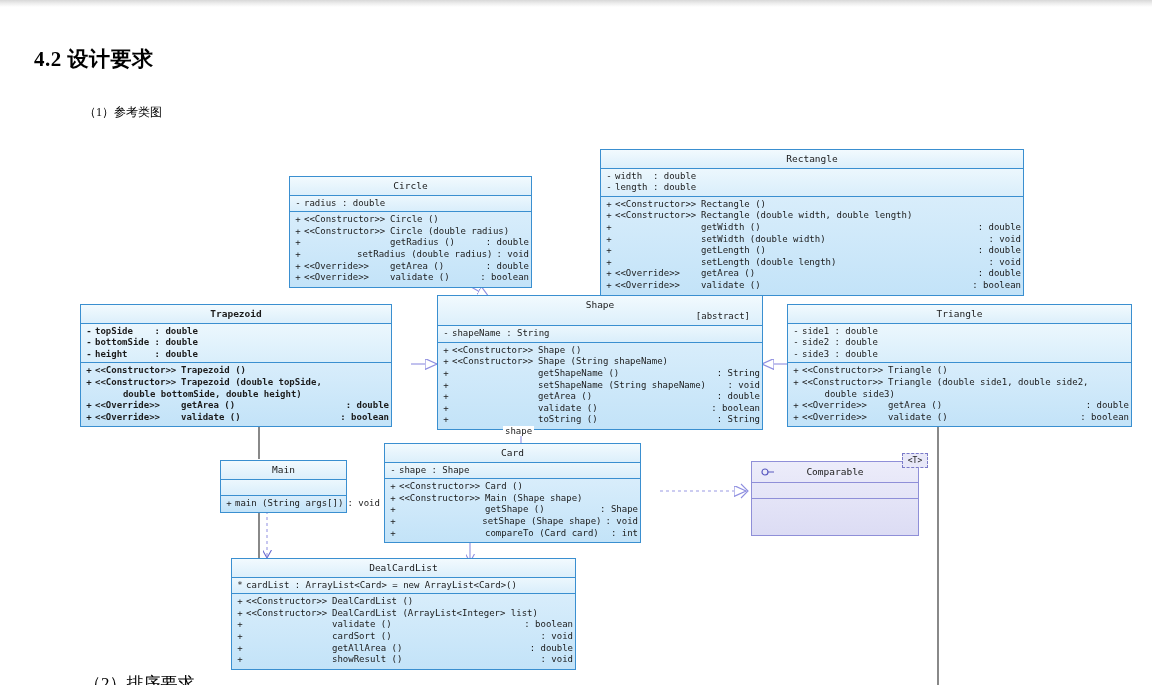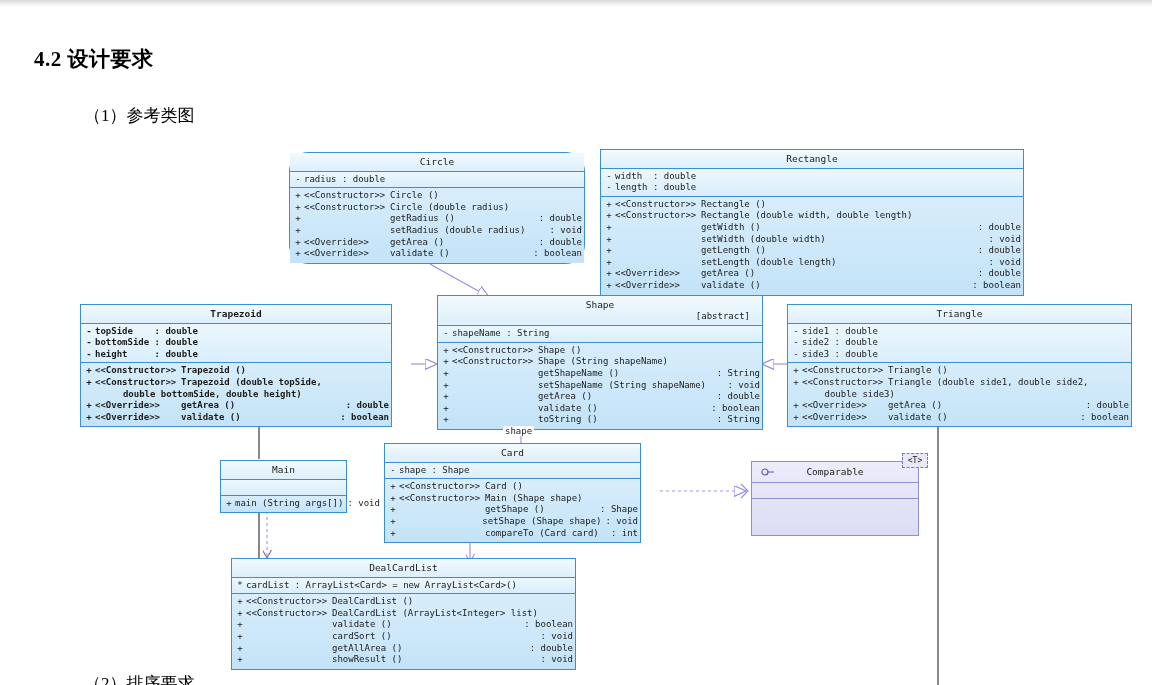--- a/index.html
+++ b/index.html
@@ -23,21 +23,21 @@
     left: 34px; top: 45px;
     font-family: "Liberation Serif", serif;
     font-size: 21px;
     font-weight: bold;
     letter-spacing: 0.5px;
   }
   .doc-subheading {
     position: absolute;
     left: 84px; top: 104px;
     font-family: "Liberation Serif", serif;
-    font-size: 17px;
+    font-size: 12px;
   }
   .doc-footnote {
     position: absolute;
     left: 84px; top: 672px;
     font-family: "Liberation Serif", serif;
     font-size: 17px;
   }
 
   
   #diagram {
@@ -199,21 +199,21 @@
     <line x1="267" y1="511" x2="267" y2="558" stroke="#9a9ae4" stroke-width="1.1" stroke-dasharray="3,3" marker-end="url(#openarrow-dark)"></line>
 
     <line x1="259" y1="415" x2="259" y2="459" stroke="#3a3a3a" stroke-width="1.2"></line>
     <line x1="259" y1="511" x2="259" y2="562" stroke="#3a3a3a" stroke-width="1.2"></line>
 
     <line x1="938" y1="415" x2="938" y2="685" stroke="#3a3a3a" stroke-width="1.2"></line>
 
     <line x1="521" y1="418" x2="521" y2="424" stroke="#8f8fe0" stroke-width="1.1"></line>
   </svg>
 
-  <div class="umlclass" style="left:289px; top:152px; width:296px;border-radius:19px;">
+  <div class="umlclass" style="left:289px; top:176px; width:243px;">
     <div class="hdr">
       <span>Circle</span>
     </div>
     <div class="attrs">
       <div class="row">
         <span class="vis">-</span>
         <span class="sig">radius : double</span>
       </div>
     </div>
     <div class="ops">

